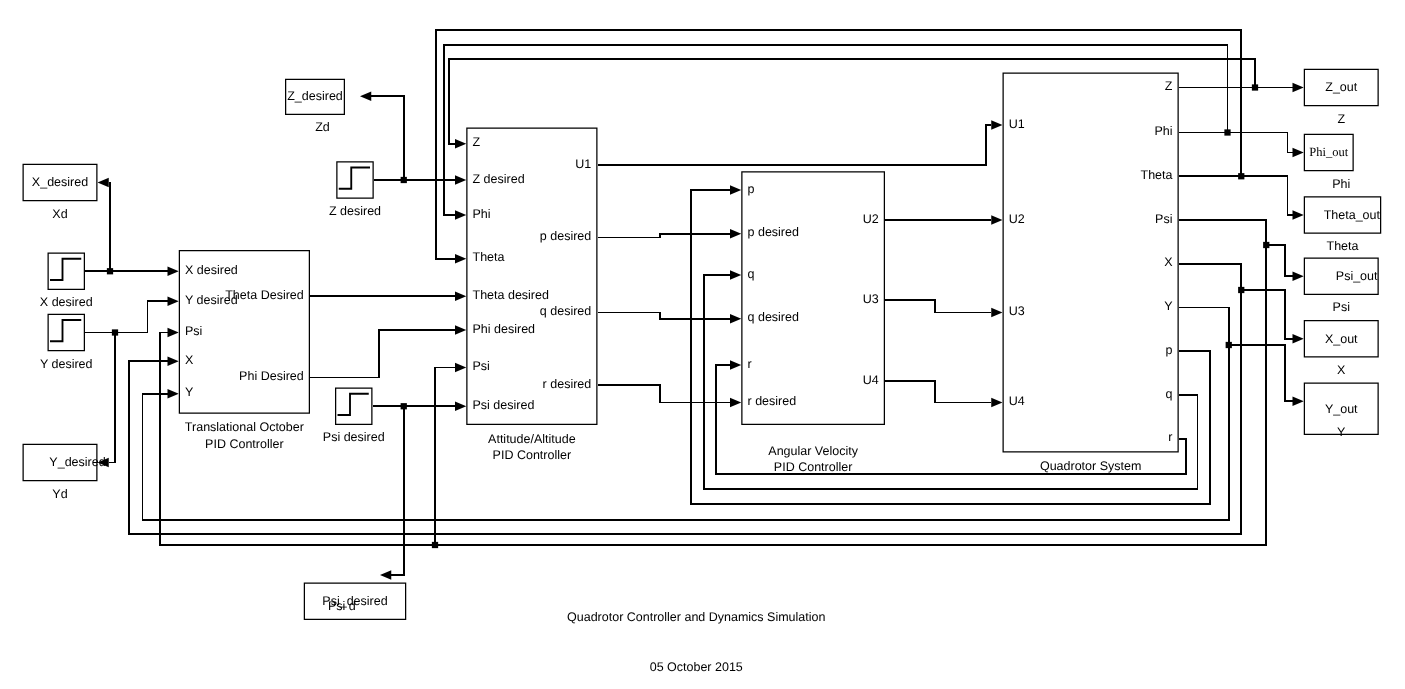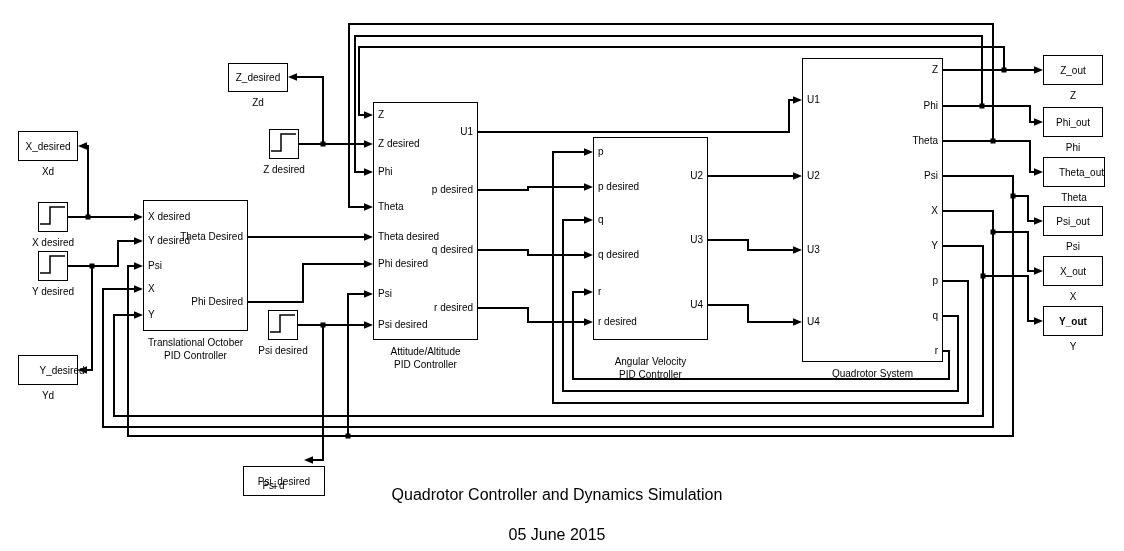--- a/index.html
+++ b/index.html
@@ -6,21 +6,21 @@
   #canvas{position:relative;width:1124px;height:551px;background:#ffffff;overflow:hidden;
           font-family:"Liberation Sans",sans-serif;color:#000;}
   #wires{position:absolute;left:0;top:0;width:1124px;height:551px;}
   .subsys{position:absolute;border:1.5px solid #000;background:#fff;box-sizing:border-box;}
   .tagblk{position:absolute;border:1.5px solid #000;background:#fff;box-sizing:border-box;
           display:flex;align-items:center;justify-content:center;font-size:10px;white-space:nowrap;}
   .stepblk{position:absolute;border:1.5px solid #000;background:#fff;box-sizing:border-box;}
   .portlbl{position:absolute;font-size:10px;line-height:10px;white-space:nowrap;}
   .portlbl.out{text-align:right;}
   .caption{position:absolute;font-size:10px;line-height:13px;text-align:center;width:200px;white-space:nowrap;}
-  .anno{position:absolute;left:307px;width:500px;text-align:center;font-size:16px;line-height:12px;}
+  .anno{position:absolute;left:307px;width:500px;text-align:center;font-size:10px;line-height:12px;}
 </style>
 </head>
 <body>
 
 <div id="canvas">
   <svg id="wires" width="1124" height="551" viewBox="0 0 1124 551">
       <g>
         <polyline points="68,217 134,217" fill="none" stroke="#000000" stroke-width="1.3" shape-rendering="crispEdges"></polyline>
         <polygon points="143,217 134,213.2 134,220.8" fill="#000000"></polygon>
       </g>
@@ -158,21 +158,21 @@
       <rect x="320.5" y="322.5" width="5" height="5" fill="#000000"></rect>
       <rect x="1001.5" y="67.5" width="5" height="5" fill="#000000"></rect>
       <rect x="979.5" y="103.5" width="5" height="5" fill="#000000"></rect>
       <rect x="990.5" y="138.5" width="5" height="5" fill="#000000"></rect>
       <rect x="1010.5" y="193.5" width="5" height="5" fill="#000000"></rect>
       <rect x="990.5" y="229.5" width="5" height="5" fill="#000000"></rect>
       <rect x="980.5" y="273.5" width="5" height="5" fill="#000000"></rect>
       <rect x="345.5" y="433.5" width="5" height="5" fill="#000000"></rect>
     </svg>
   <div class="anno" style="top:489px">Quadrotor Controller and Dynamics Simulation</div>
-  <div class="anno" style="top:529px">05 June 2015</div>
+  <div class="anno" style="top:529px">05 October 2015</div>
 <div class="subsys" style="left: 143px; top: 200px; width: 105px; height: 131px;"></div>
     <div class="portlbl" style="left: 148px; top: 212px;">X desired</div>
     <div class="portlbl" style="left: 148px; top: 236px;">Y desired</div>
     <div class="portlbl" style="left: 148px; top: 261px;">Psi</div>
     <div class="portlbl" style="left: 148px; top: 284px;">X</div>
     <div class="portlbl" style="left: 148px; top: 310px;">Y</div>
     <div class="portlbl out" style="right: 881px; top: 232px;">Theta Desired</div>
     <div class="portlbl out" style="right: 881px; top: 297px;">Phi Desired</div>
     <div class="caption" style="left: 95.5px; top: 336px;">
       <div>Translational October</div>
@@ -243,45 +243,45 @@
       </svg></div>
     <div class="caption" style="left: 183px; top: 344px;">Psi desired</div>
     <div class="tagblk" style="left: 18px; top: 131px; width: 60px; height: 30px;">
       <span>X_desired</span>
     </div>
     <div class="caption" style="left: -52px; top: 165px;">Xd</div>
     <div class="tagblk" style="left: 18px; top: 355px; width: 60px; height: 30px; padding-left: 28px;">
       <span>Y_desired</span>
     </div>
     <div class="caption" style="left: -52px; top: 389px;">Yd</div>
-    <div class="tagblk" style="left: 228px; top: 63px; width: 60px; height: 29px;">
+    <div class="tagblk" style="left: 228px; top: 63px; width: 48px; height: 29px;">
       <span>Z_desired</span>
     </div>
     <div class="caption" style="left: 158px; top: 96px;">Zd</div>
     <div class="tagblk" style="left: 243px; top: 466px; width: 82px; height: 30px;">
       <span>Psi_desired</span>
     </div>
     <div class="caption" style="left: 173.5px; top: 479px;">Psi d</div>
     <div class="tagblk" style="left: 1043px; top: 55px; width: 60px; height: 30px;">
       <span>Z_out</span>
     </div>
     <div class="caption" style="left: 973px; top: 89px;">Z</div>
-    <div class="tagblk" style="left: 1043px; top: 107px; width: 60px; height: 30px;">
+    <div class="tagblk" style="left: 1043px; top: 107px; width: 40px; height: 30px; font-family: Liberation Serif, serif;">
       <span>Phi_out</span>
     </div>
     <div class="caption" style="left: 973px; top: 141px;">Phi</div>
     <div class="tagblk" style="left: 1043px; top: 157px; width: 62px; height: 30px; justify-content: flex-end;">
       <span>Theta_out</span>
     </div>
     <div class="caption" style="left: 974px; top: 191px;">Theta</div>
-    <div class="tagblk" style="left: 1043px; top: 206px; width: 60px; height: 30px;">
+    <div class="tagblk" style="left: 1043px; top: 206px; width: 60px; height: 30px; justify-content: flex-end;">
       <span>Psi_out</span>
     </div>
     <div class="caption" style="left: 973px; top: 240px;">Psi</div>
     <div class="tagblk" style="left: 1043px; top: 256px; width: 60px; height: 30px;">
       <span>X_out</span>
     </div>
     <div class="caption" style="left: 973px; top: 290px;">X</div>
-    <div class="tagblk" style="left: 1043px; top: 306px; width: 60px; height: 30px; font-weight: bold;">
+    <div class="tagblk" style="left: 1043px; top: 306px; width: 60px; height: 42px;">
       <span>Y_out</span>
     </div>
     <div class="caption" style="left: 973px; top: 340px;">Y</div>
   </div>
 
 </body></html>

